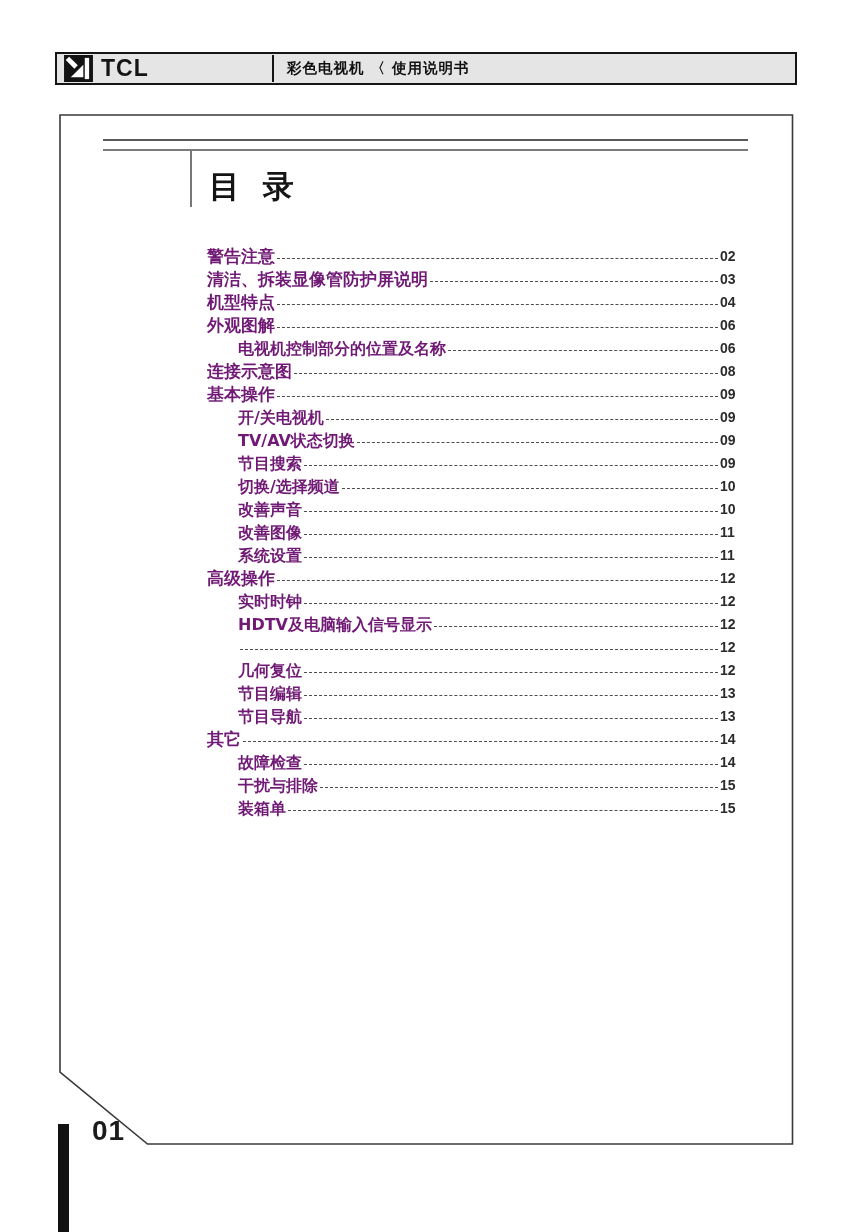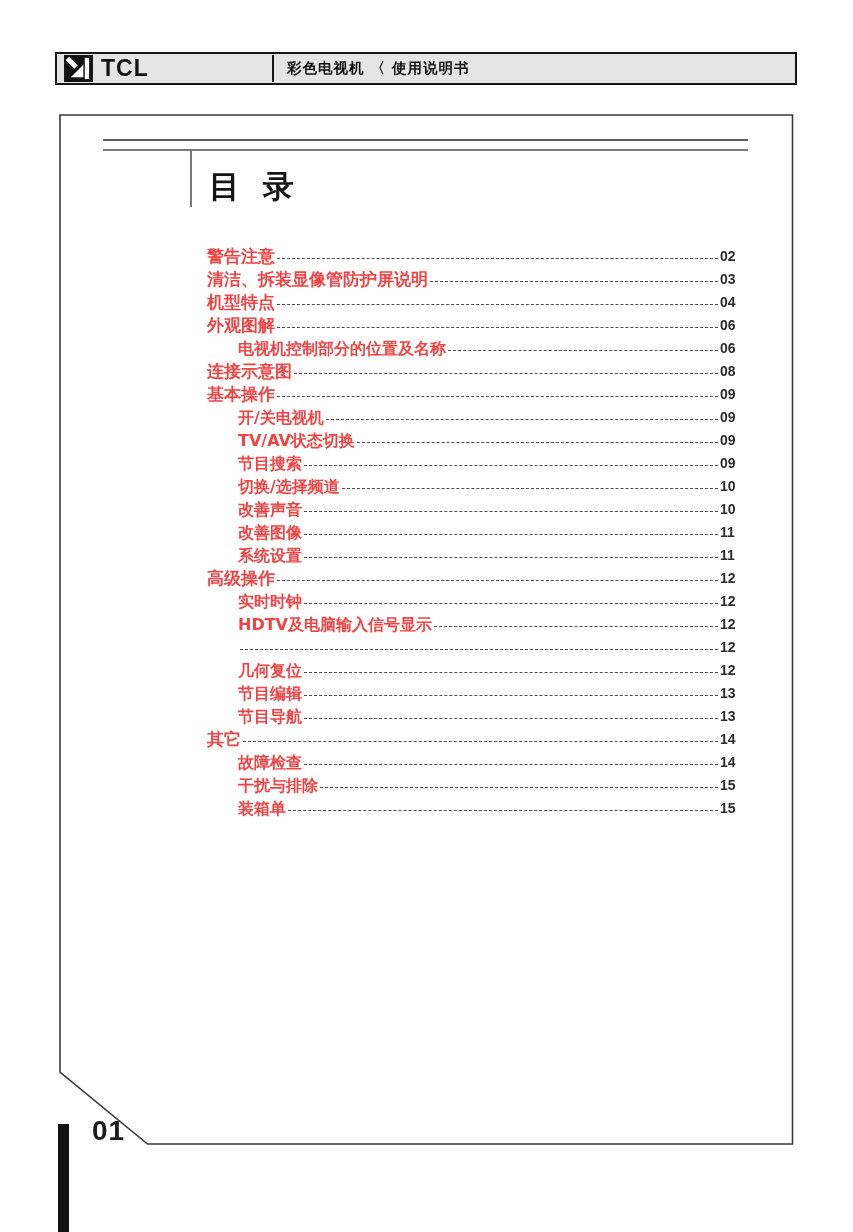--- a/index.html
+++ b/index.html
@@ -62,21 +62,21 @@
     position: absolute; left: 207px; top: 245px; width: 537px;
   }
   .toc-section + .toc-section { }
   .toc-row {
     display: flex; align-items: center;
     height: 23px; line-height: 23px;
     white-space: nowrap;
   }
   .toc-row.level-1 { padding-left: 31px; }
   .toc-label {
-    font-weight: bold; color: #ef4444; font-size: 17px;
+    font-weight: bold; color: #701a75; font-size: 17px;
     flex: 0 0 auto;
   }
   .toc-row.level-1 .toc-label { font-size: 16px; }
   .toc-dots {
     flex: 1 1 auto; height: 0;
     border-bottom: 1.6px dashed #4d4d4d;
     margin: 0 2px; position: relative; top: 2px;
     min-width: 12px;
   }
   .toc-page {

